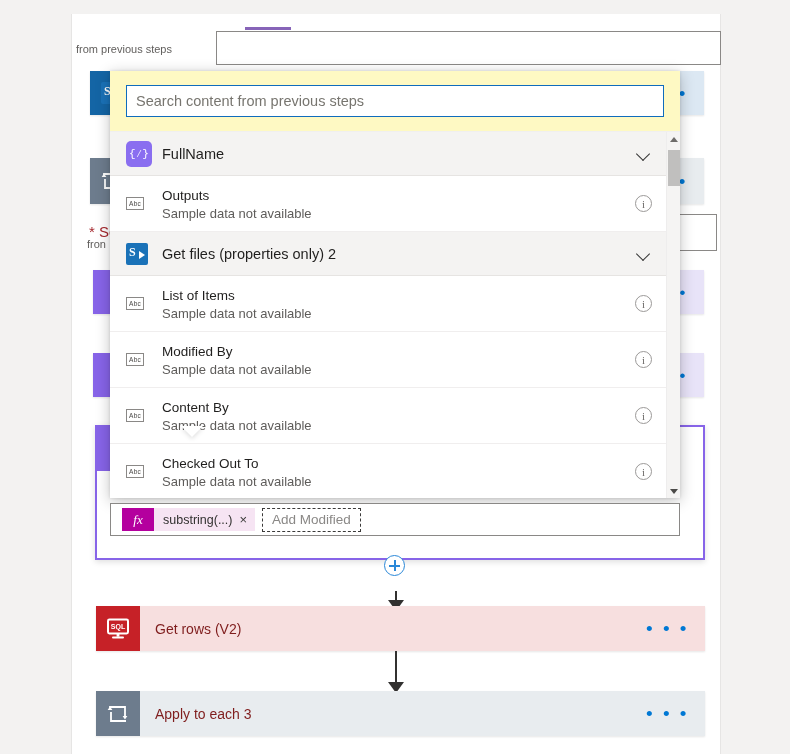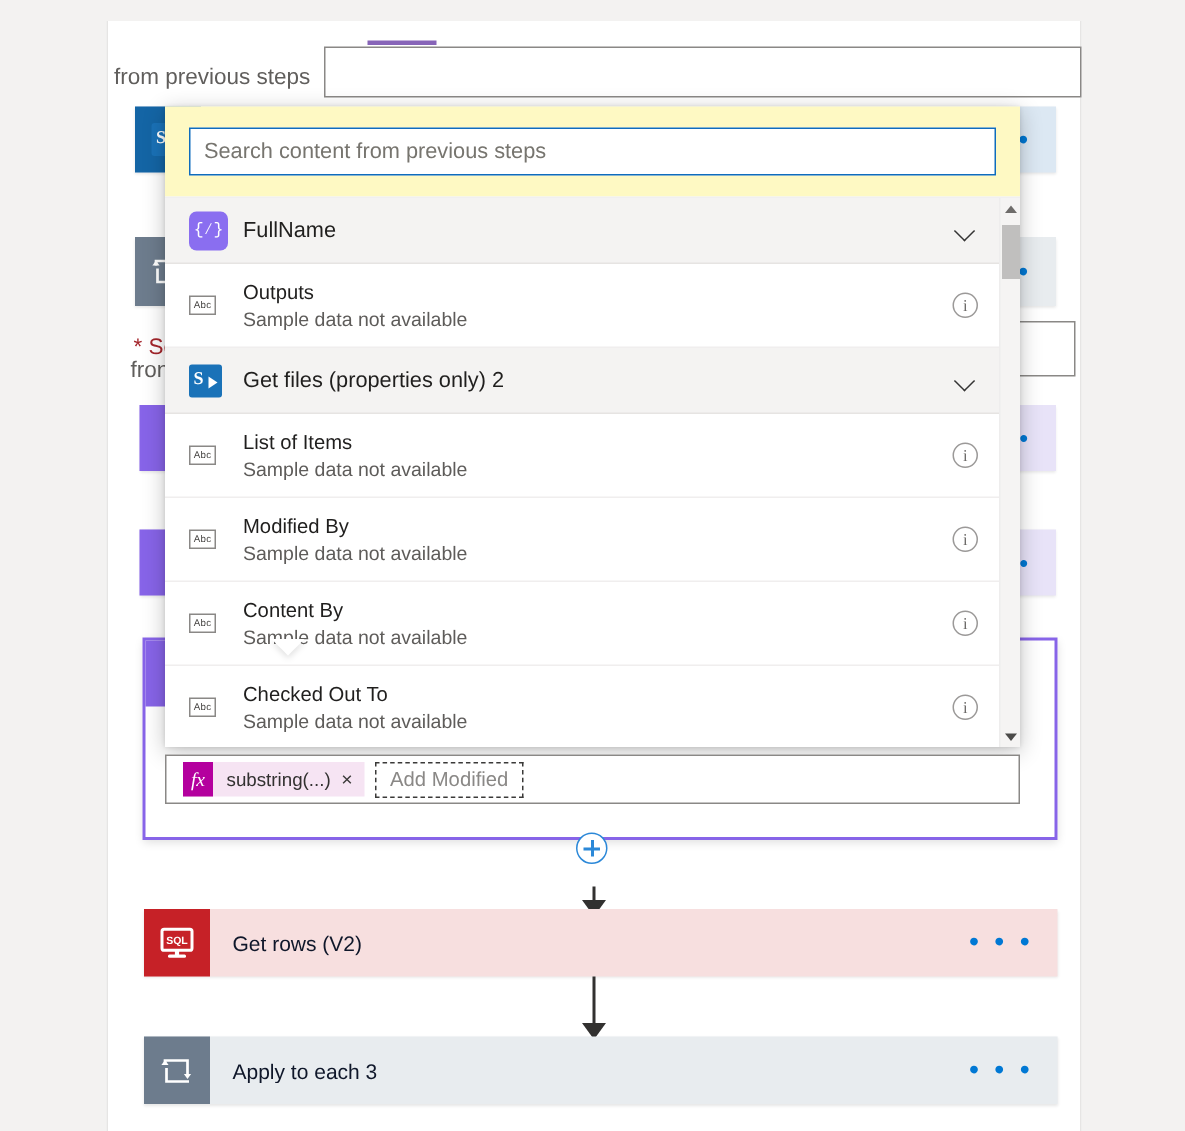--- a/index.html
+++ b/index.html
@@ -25,21 +25,21 @@
     background:#f3f2f1;
   }
   #topstrip {
     position:absolute; left:0; top:0; width:790px; height:14px;
     background:#f3f2f1;
   }
 
   
   .bg-label {
     position:absolute;
-    font-size:15px; color:#605e5c; white-space:nowrap;
+    font-size:11px; color:#605e5c; white-space:nowrap;
   }
   .bg-input {
     position:absolute;
     border:1px solid #8a8886;
     background:#fff;
   }
   .bg-input .caret-line {
     position:absolute; left:28px; top:-5px; width:46px; height:3px;
     background:#8764b8;
   }
@@ -48,21 +48,21 @@
     position:absolute;
     display:flex; align-items:center;
     box-shadow:0 1px 2px rgba(0,0,0,0.10);
   }
   .card-icon {
     width:44px; height:100%;
     display:flex; align-items:center; justify-content:center;
     flex:0 0 44px;
   }
   .card-title {
-    font-size:14px; color:#0f172a; padding-left:15px;
+    font-size:14px; color:#7f1d1d; padding-left:15px;
     white-space:nowrap; overflow:hidden;
   }
   .card-ellipsis {
     margin-left:auto; padding-right:16px;
     color:#0078d4; font-size:19px; letter-spacing:2.5px;
     line-height:1;
   }
 
   .card-sp   { background:#dce8f3; }
   .card-sp   .card-icon { background:#1465a5; }
@@ -218,21 +218,21 @@
     width:570px; height:33px;
     background:#fff; border:1px solid #8a8886;
     display:flex; align-items:center; padding:0 6px;
     z-index:62;
   }
   .token {
     display:flex; align-items:center; height:23px;
     background:#f6e4f3; margin-left:5px;
   }
   .token-fx {
-    width:20px; height:23px; background:#b4009e;
+    width:32px; height:23px; background:#b4009e;
     display:flex; align-items:center; justify-content:center;
     color:#fff; font-size:13px; font-style:italic;
     font-family:"Liberation Serif", serif;
   }
   .token-label {
     padding:0 7px 0 9px; font-size:12.5px; color:#323130; white-space:nowrap;
   }
   .token-x {
     padding-right:8px; font-size:13px; color:#3b3a39; cursor:pointer; line-height:1;
   }

